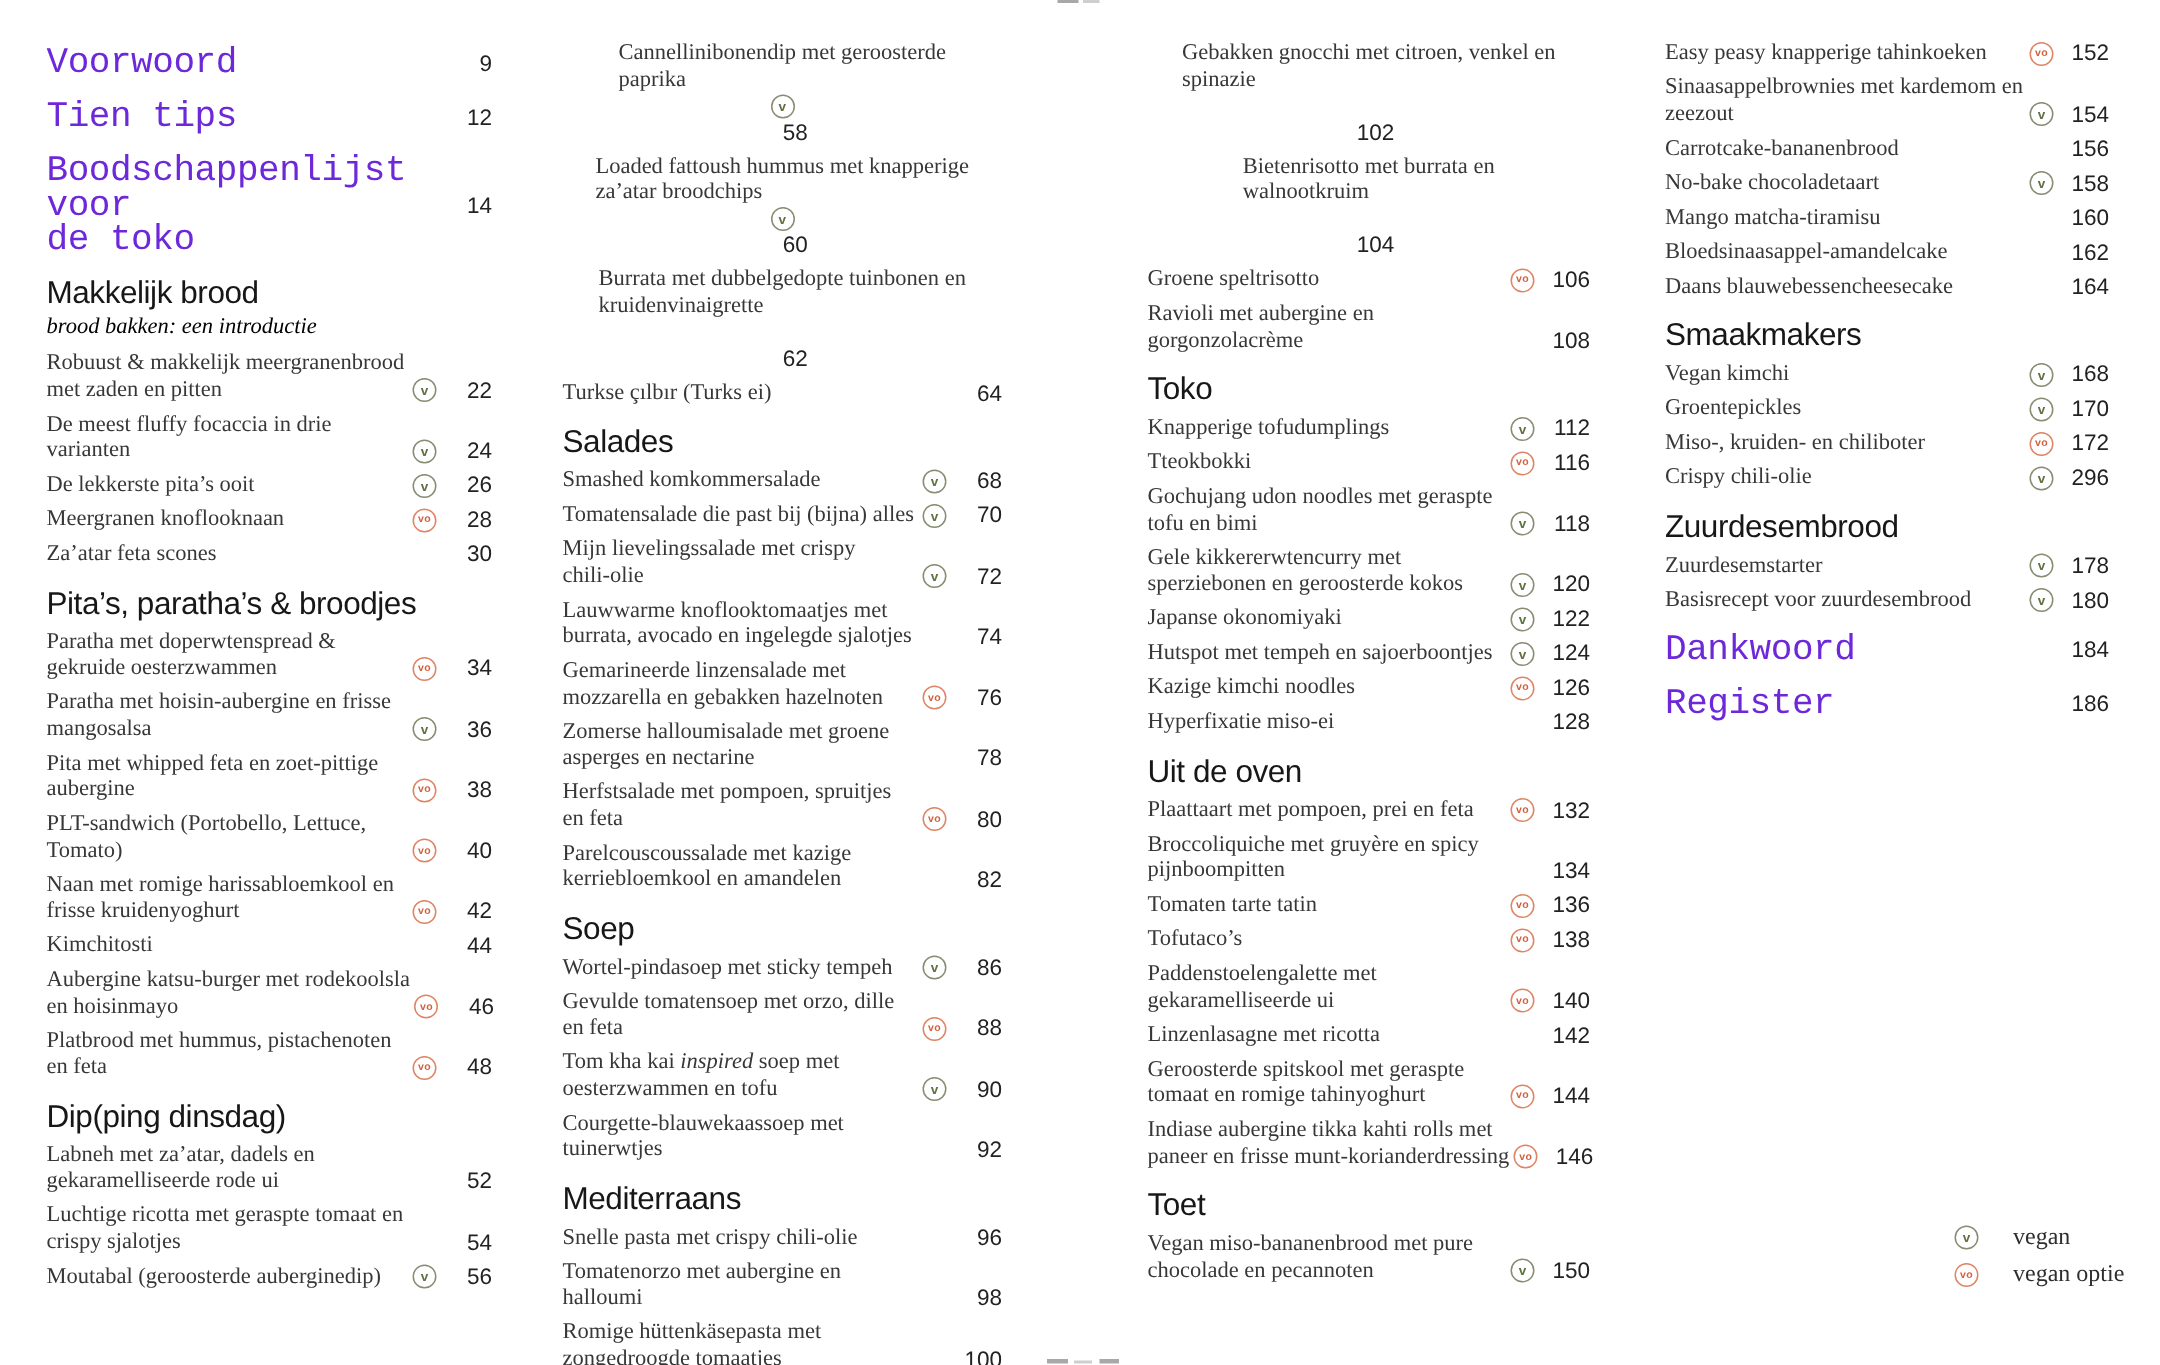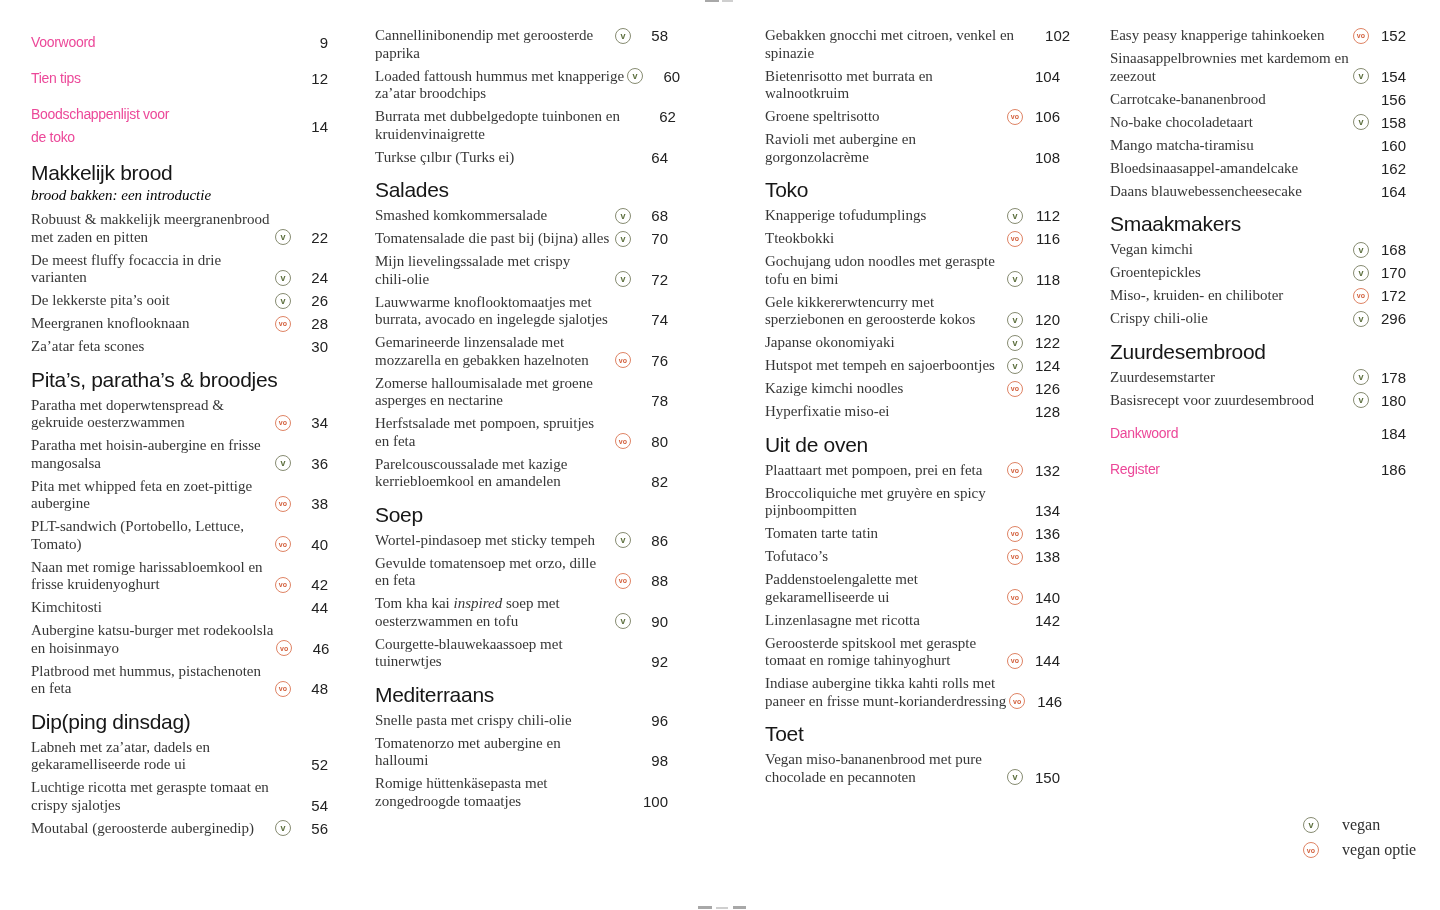--- a/index.html
+++ b/index.html
@@ -12,36 +12,36 @@
   #col1{left:31px;width:297px;top:31px;}
   #col2{left:375px;width:293px;}
   #col3{left:765px;width:295px;}
   #col4{left:1110px;width:296px;}
 
   .col > :first-child{margin-top:0;}
 
   
   .toplevel{display:flex;align-items:center;margin:13px 0 12px;}
   .toplevel .t{
-    flex:1;font-size:14px;line-height:23px;color:#ec4899;
-    letter-spacing:-0.3px;white-space:pre-line;
+    flex:1;font-size:24px;line-height:23px;color:#6d28d9;
+    letter-spacing:-0.3px;white-space:pre-line;font-family:Liberation Mono, monospace;
   }
   .toplevel .num{width:34px;text-align:right;font-size:15px;color:#222;}
 
   
   .section{margin:12px 0 6px;}
   .section .t{font-size:21px;line-height:23px;color:#171717;letter-spacing:-0.3px;}
   .section .sub{
     font-family:"Liberation Serif", serif;font-style:italic;
     font-size:15px;line-height:19px;color:#000000;margin-top:2px;
   }
 
   
   .entry{display:flex;align-items:flex-end;margin:0 0 5.5px;}
-  .entry.top{align-items:flex-start;}
+  .entry.top{align-items:center;flex-direction:column;}
   .entry .t{
     flex:1;font-family:"Liberation Serif", serif;font-size:15px;
     line-height:17.5px;color:#373737;white-space:pre;
   }
   .entry .t em{font-style:italic;}
   .entry .badge-slot{
     width:22px;height:17.5px;display:flex;align-items:center;justify-content:center;
     flex:none;
   }
   .entry .num{

